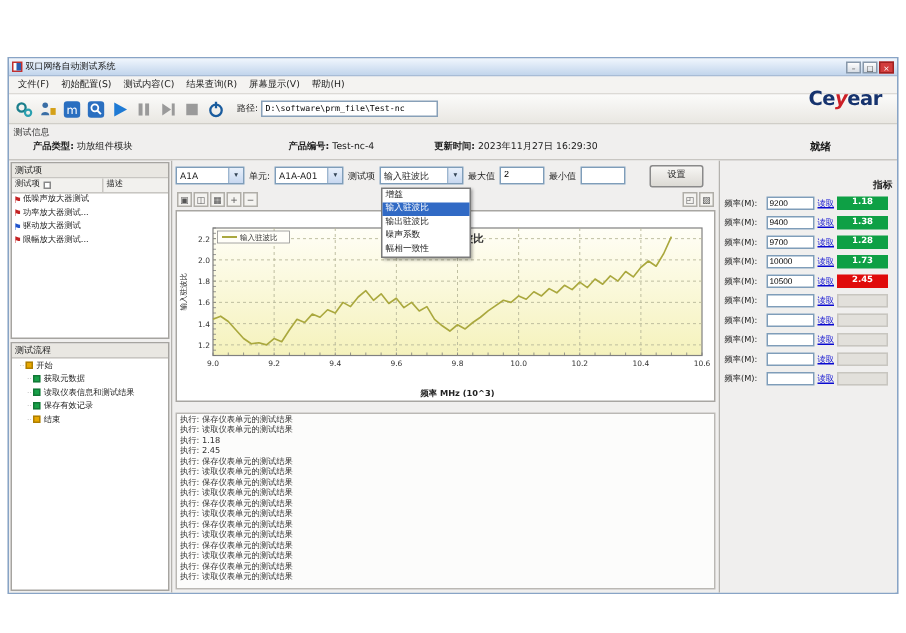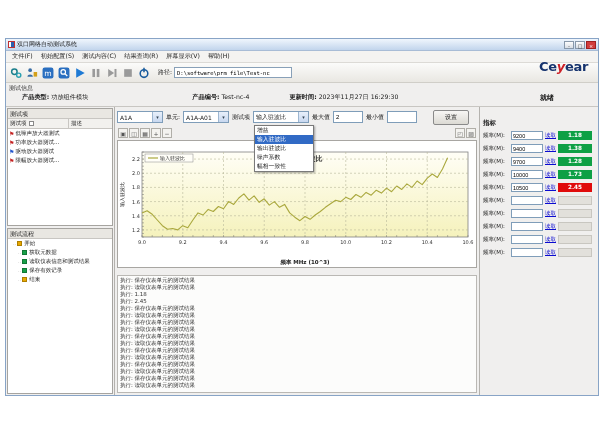--- a/index.html
+++ b/index.html
@@ -76,21 +76,21 @@
   .ct-btn{width:10px;height:10px;border:1px solid #b0aea8;background:#f4f3f0;font-size:6px;line-height:9px;
     text-align:center;color:#555;box-sizing:border-box;}
   .ct-right{margin-left:auto;display:flex;gap:1px;}
   .chart-wrap{margin:1px 2px;background:#fff;border:1px solid #a8a6a2;height:128px;box-sizing:border-box;}
   .splitter{height:6px;}
   .logpanel{flex:1;margin:0 2px 2px 2px;background:#fcfcfb;border:1px solid #bab8b4;box-sizing:border-box;
     overflow:hidden;padding:1px 2px;}
   .log-line{font-size:5.5px;line-height:7px;color:#333;white-space:nowrap;}
   
   .rightpanel{width:118px;border-left:1px solid #b4b2ae;background:#f0efee;padding:12px 2px 0 3px;box-sizing:border-box;}
-  .metrics-header{font-size:6.5px;font-weight:bold;color:#222;height:10px;}
+  .metrics-header{font-size:6.5px;font-weight:bold;color:#222;height:10px;text-align:right;}
   .metric-row{display:flex;align-items:center;height:13px;gap:2px;}
   .metric-label{font-size:5.5px;width:26px;flex:0 0 auto;white-space:nowrap;}
   .metric-input{width:32px;height:9px;border:1px solid #7f9db9;background:#fff;font-size:5.5px;padding:0 1px;box-sizing:border-box;}
   .metric-link{font-size:5.5px;color:#0a0ad0;text-decoration:underline;white-space:nowrap;}
   .metric-result{width:34px;height:9px;font-size:5.7px;font-weight:bold;color:#fff;text-align:center;
     line-height:9px;box-sizing:border-box;}
   .metric-result.pass{background:#0ea045;}
   .metric-result.fail{background:#e00b0b;}
   .metric-result.empty{background:#e2e0db;border:1px solid #c8c6c0;}
 </style>

